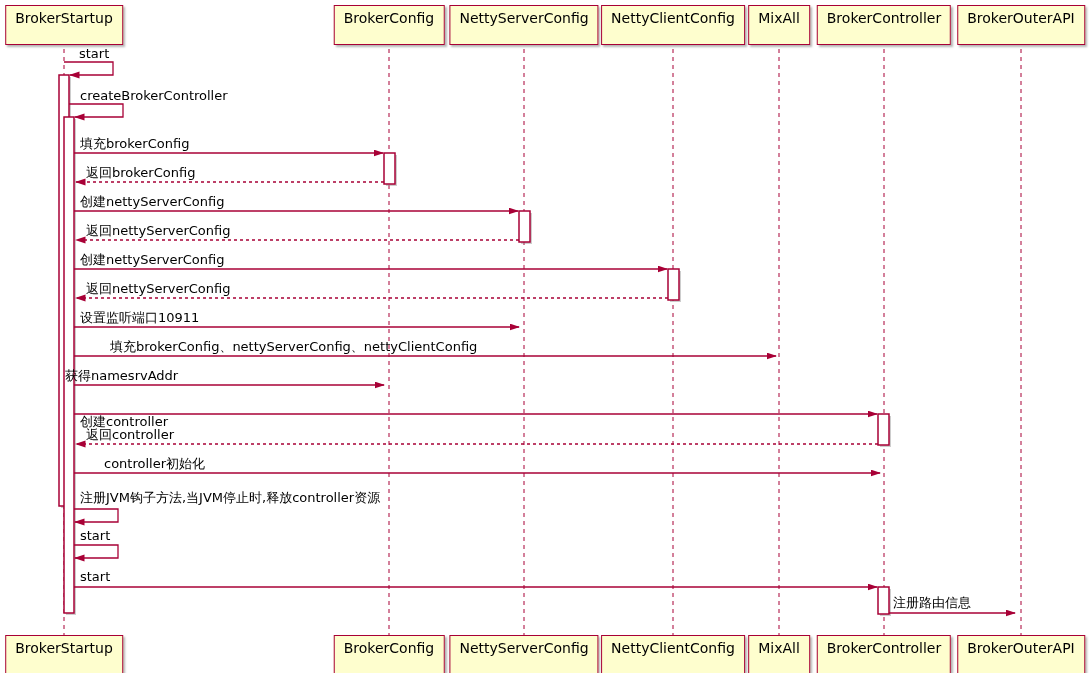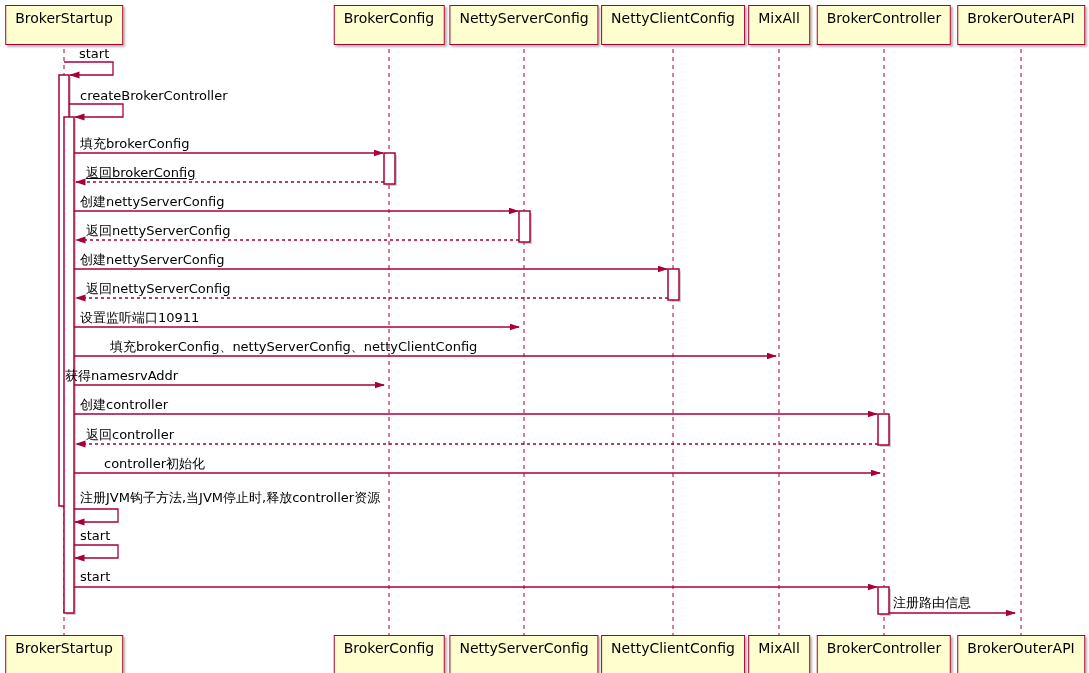--- a/index.html
+++ b/index.html
@@ -114,29 +114,29 @@
       <div class="pbox" style="left: 779px; top: 635px;">MixAll</div>
       <div class="pbox" style="left: 884px; top: 5px;">BrokerController</div>
       <div class="pbox" style="left: 884px; top: 635px;">BrokerController</div>
       <div class="pbox" style="left: 1021px; top: 5px;">BrokerOuterAPI</div>
       <div class="pbox" style="left: 1021px; top: 635px;">BrokerOuterAPI</div>
     </div>
   <div id="labels-layer">
       <div class="msg-label" style="left: 79px; top: 46px;">start</div>
       <div class="msg-label" style="left: 80px; top: 88px;">createBrokerController</div>
       <div class="msg-label" style="left: 80px; top: 136px;">填充brokerConfig</div>
-      <div class="msg-label" style="left: 86px; top: 165px; text-decoration: underline;">返回brokerConfig</div>
+      <div class="msg-label" style="left: 86px; top: 165px;">返回brokerConfig</div>
       <div class="msg-label" style="left: 80px; top: 194px;">创建nettyServerConfig</div>
       <div class="msg-label" style="left: 86px; top: 223px;">返回nettyServerConfig</div>
       <div class="msg-label" style="left: 80px; top: 252px;">创建nettyServerConfig</div>
       <div class="msg-label" style="left: 86px; top: 281px;">返回nettyServerConfig</div>
       <div class="msg-label" style="left: 80px; top: 310px;">设置监听端口10911</div>
       <div class="msg-label" style="left: 80px; top: 339px; margin-left: 30px;">填充brokerConfig、nettyServerConfig、nettyClientConfig</div>
       <div class="msg-label" style="left: 65px; top: 368px;">获得namesrvAddr</div>
-      <div class="msg-label" style="left: 80px; top: 397px;">创建controller</div>
+      <div class="msg-label" style="left: 80px; top: 414px;">创建controller</div>
       <div class="msg-label" style="left: 86px; top: 427px;">返回controller</div>
       <div class="msg-label" style="left: 80px; top: 456px; margin-left: 24px;">controller初始化</div>
       <div class="msg-label" style="left: 80px; top: 490px;">注册JVM钩子方法,当JVM停止时,释放controller资源</div>
       <div class="msg-label" style="left: 80px; top: 528px;">start</div>
       <div class="msg-label" style="left: 80px; top: 569px;">start</div>
       <div class="msg-label" style="left: 893px; top: 595px;">注册路由信息</div>
     </div>
   <div class="watermark">CSDN @it璐梦</div>
 </div>
 

